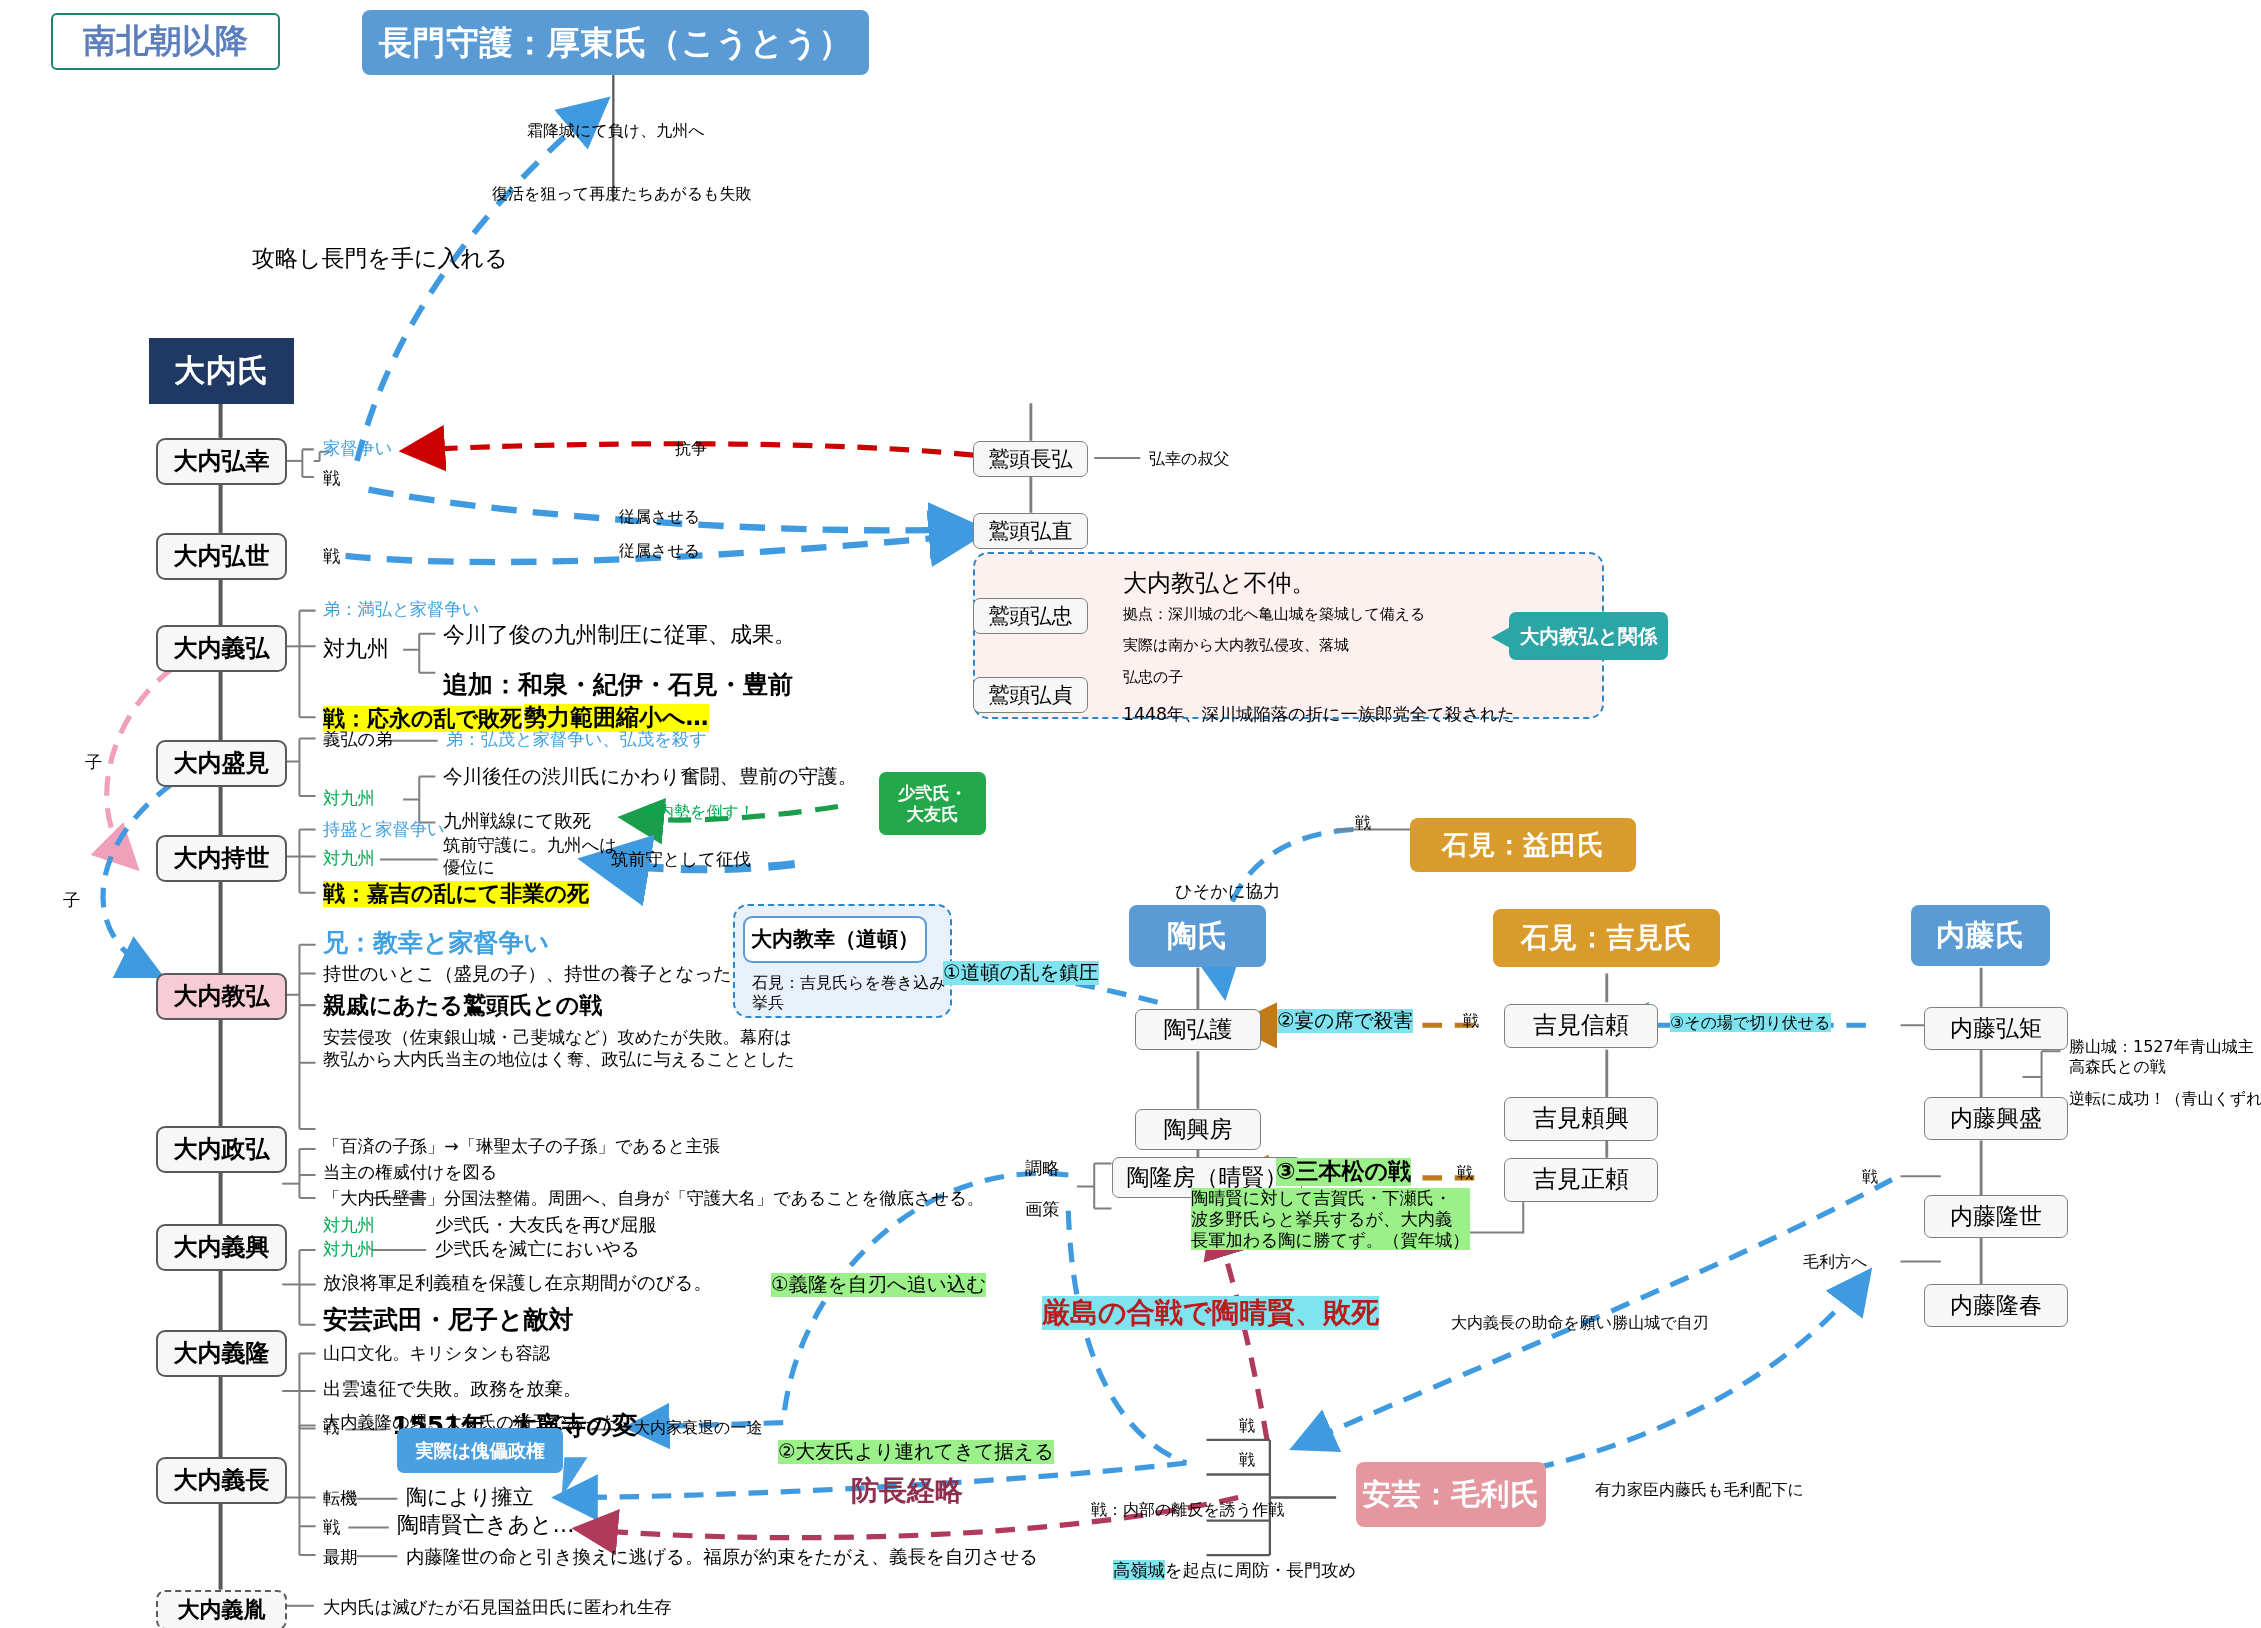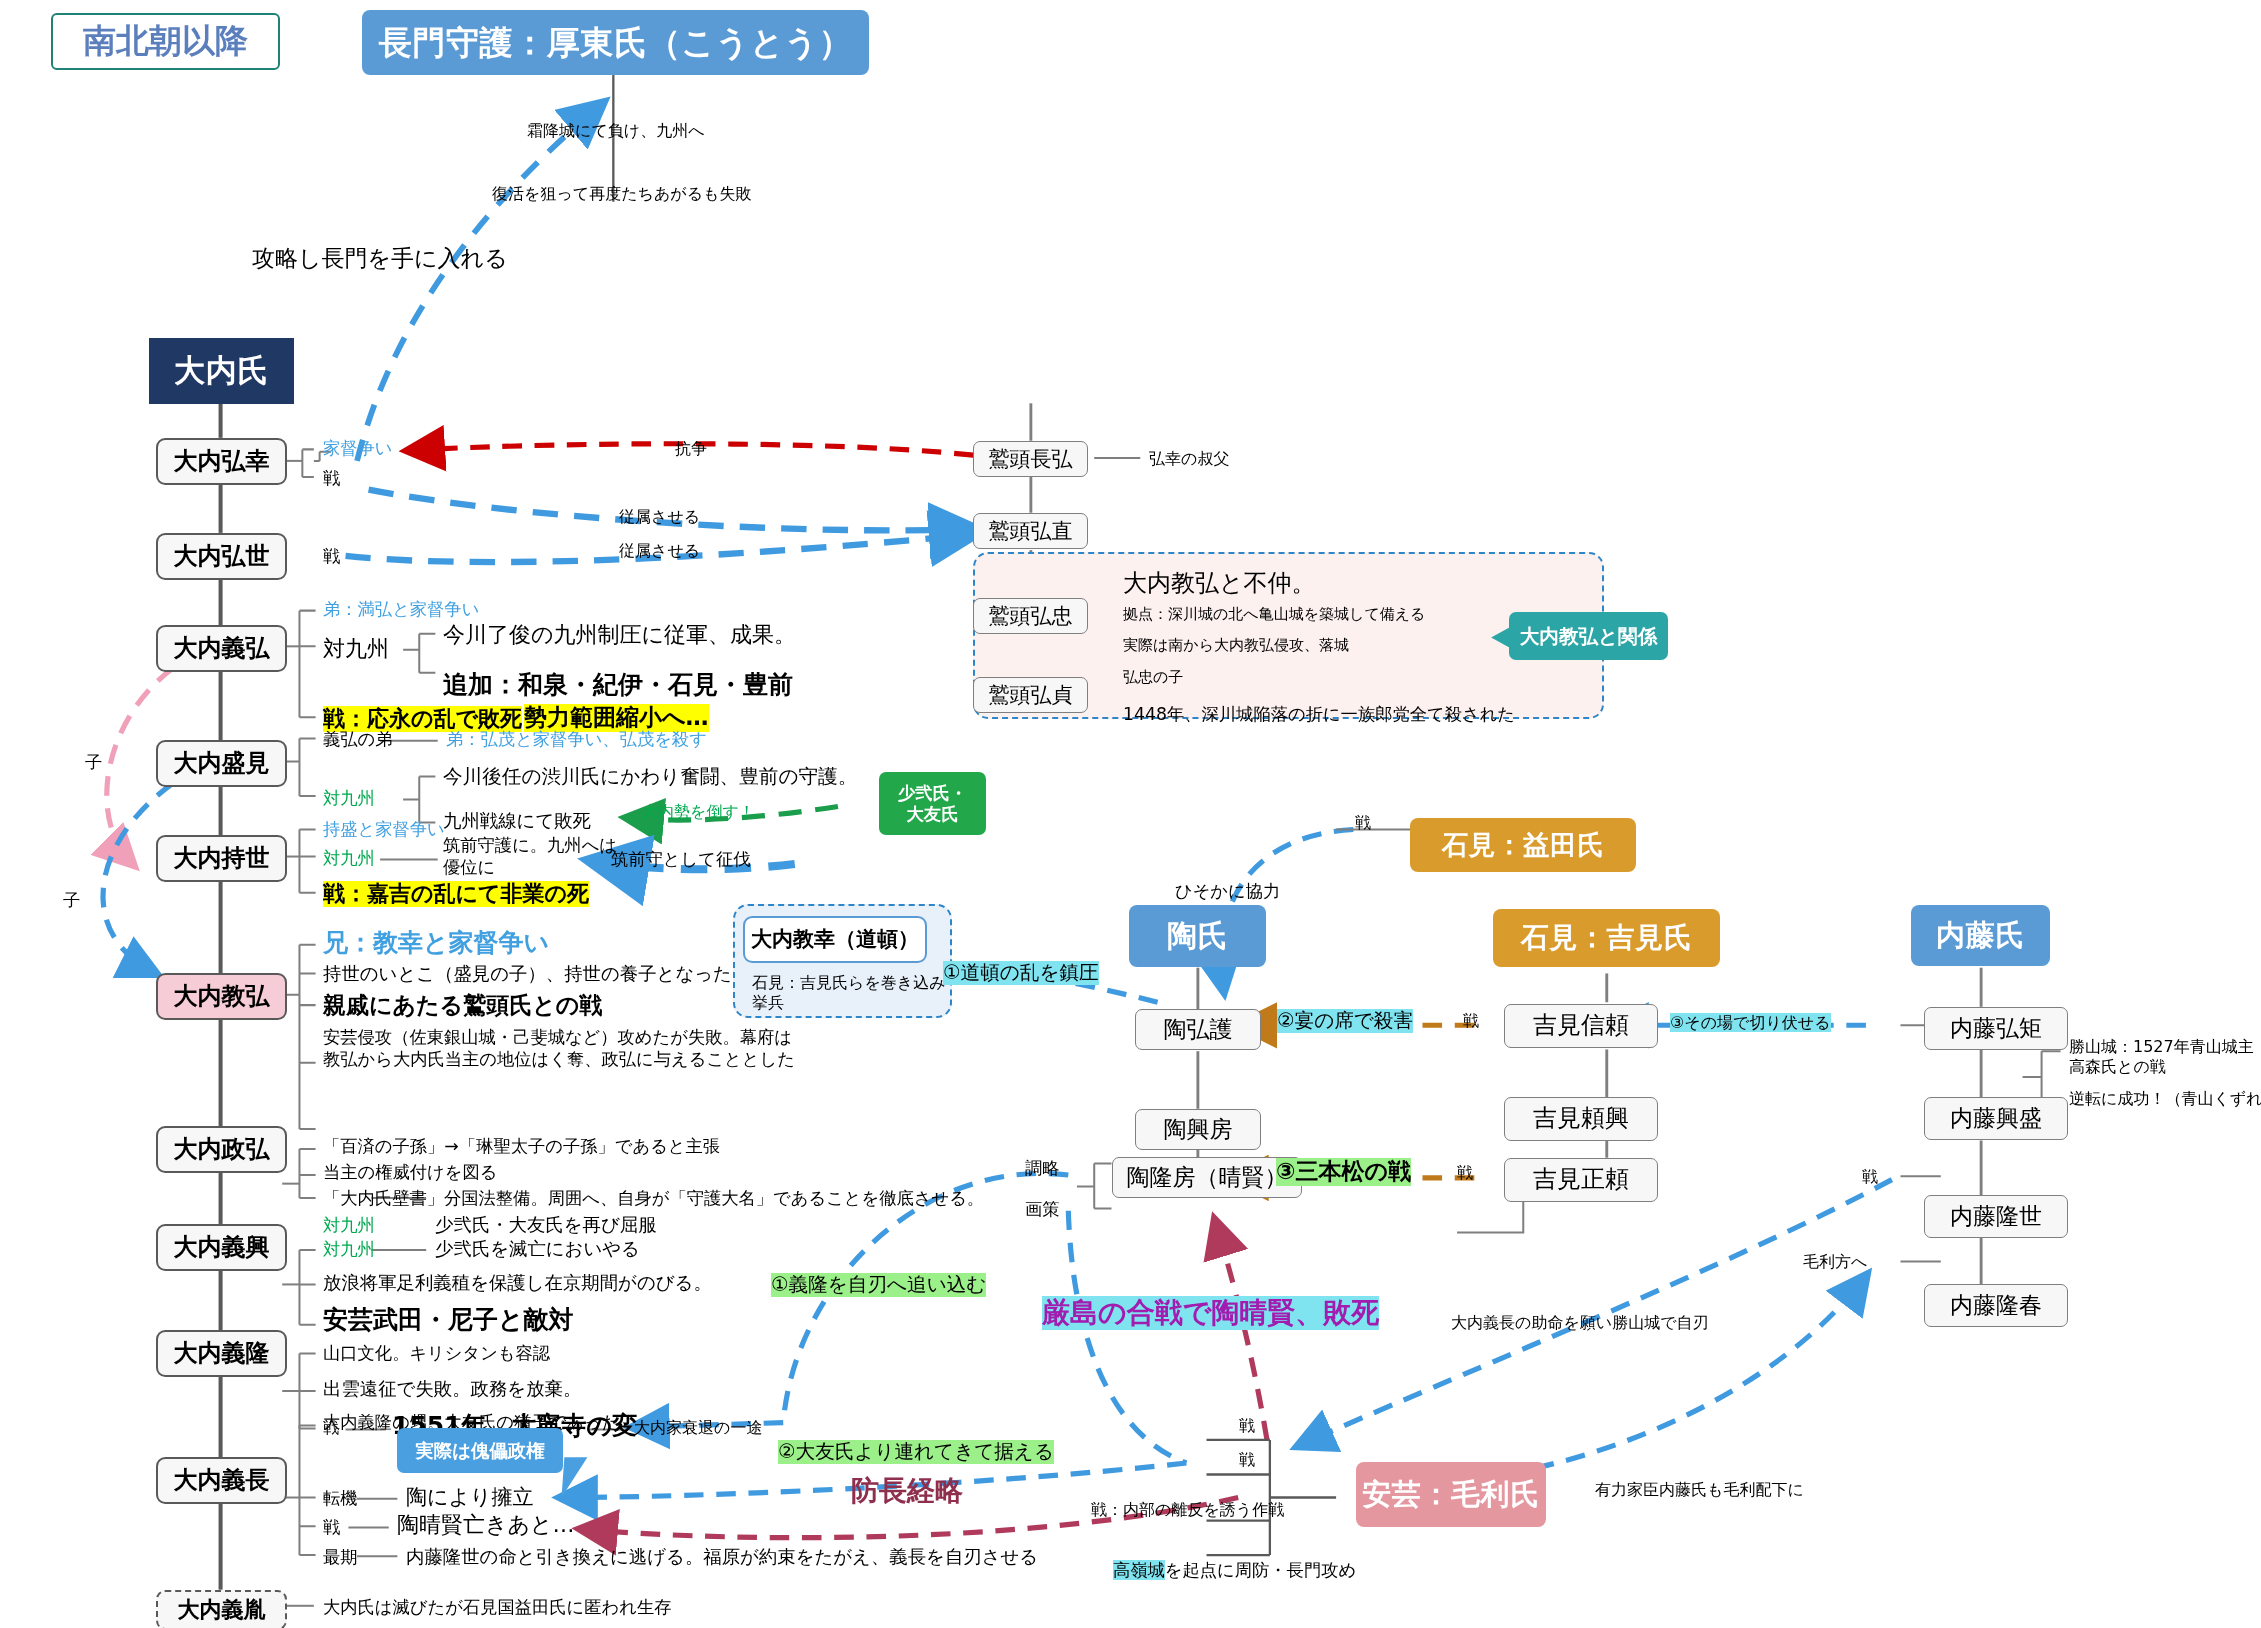--- a/index.html
+++ b/index.html
@@ -18,21 +18,21 @@
   .pbox{background:#f7f7f7;border:2.9px solid #595959;border-radius:9.2px;color:#000;font-weight:bold;}
   .pbox.thin{border-width:1.7px;border-color:#7f7f7f;font-weight:normal;border-radius:7px;}
   .pbox.pinkfill{background:#f6ccd6;}
   .pbox.dashed{border-style:dashed;border-width:2.3px;}
   .pbox.whitefill{background:#ffffff;border:2.3px solid #5b9bd5;}
 
   
   .lbl{position:absolute;color:#000;white-space:pre;line-height:1.2;}
   .lbl.blue{color:#41a0e0;}
   .lbl.green{color:#00a94f;}
-  .lbl.gray{color:#a21caf;}
+  .lbl.gray{color:#b91c1c;}
   .hl-yellow{background:#ffff00;}
   .hl-cyan{background:#7fe3f0;}
   .hl-green{background:#9bf08a;}
   .bold{font-weight:bold;}
 
   
   .bubble{position:absolute;color:#fff;border-radius:7px;display:flex;align-items:center;justify-content:center;text-align:center;font-weight:bold;}
   .bubble.teal{background:#2ba5a5;}
   .bubble.blue{background:#4a9fe0;}
   .bubble.green{background:#22a84a;margin-left:37px;}
@@ -416,20 +416,23 @@
   <div class="lbl" style="left:1239px;top:1416px;font-size:16px;">戦</div>
   <div class="lbl" style="left:1239px;top:1450px;font-size:16px;">戦</div>
 
   <div class="lbl hl-cyan" style="left:943px;top:961px;font-size:19.6px;">①道頓の乱を鎮圧</div>
   <div class="lbl hl-cyan" style="left:1277px;top:1009px;font-size:19.6px;">②宴の席で殺害</div>
   <div class="lbl hl-cyan" style="left:1670px;top:1013px;font-size:16px;">③その場で切り伏せる</div>
   <div class="lbl bold hl-green" style="left:1276px;top:1158px;font-size:23px;">③三本松の戦</div>
   <div class="lbl hl-green" style="left:771px;top:1273px;font-size:19.6px;">①義隆を自刃へ追い込む</div>
   <div class="lbl hl-green" style="left:778px;top:1440px;font-size:19.6px;">②大友氏より連れてきて据える</div>
 
+  <div class="lbl hl-green" style="left:1191px;top:1188px;font-size:17.3px;line-height:1.2;">陶晴賢に対して吉賀氏・下瀬氏・
+波多野氏らと挙兵するが、大内義
+長軍加わる陶に勝てず。（賀年城）</div>
 
   <div class="lbl bold hl-cyan gray" style="left:1042px;top:1296px;font-size:28px;">厳島の合戦で陶晴賢、敗死</div>
   <div class="lbl bold" style="left:851px;top:1474px;font-size:28px;color:#8e2f4e;">防長経略</div>
 
   <div class="lbl" style="left:1091px;top:1500px;font-size:16px;">戦：内部の離反を誘う作戦</div>
   <div class="lbl" style="left:1091px;top:1539px;font-size:17.3px;">
     <span class="hl-cyan">高嶺城</span><span>を起点に周防・長門攻め</span>
   </div>
 
   <div class="lbl" style="left:1451px;top:1313px;font-size:16px;">大内義長の助命を願い勝山城で自刃</div>

